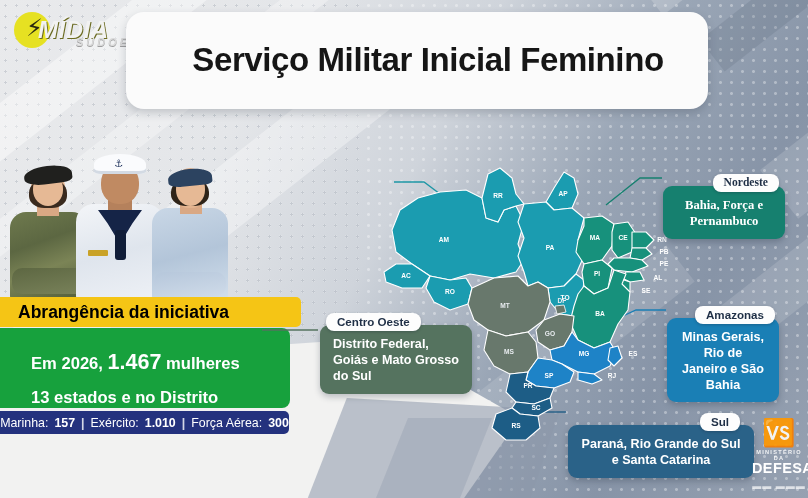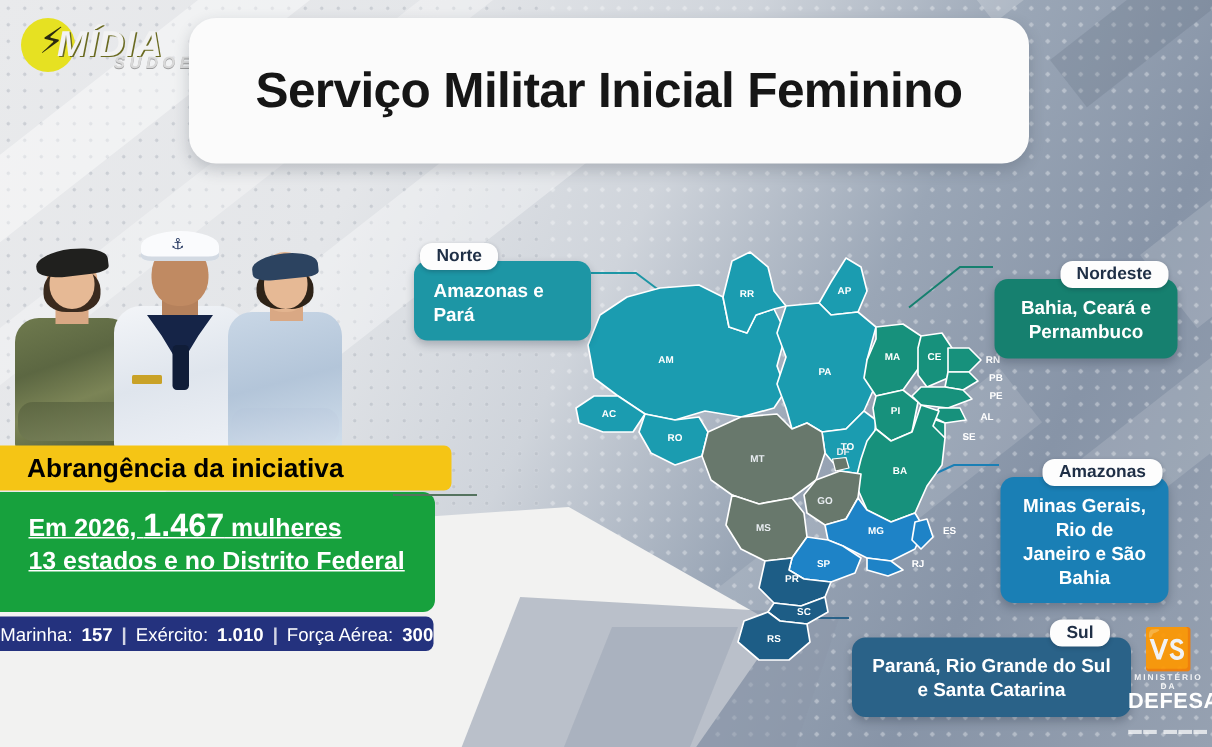--- a/index.html
+++ b/index.html
@@ -70,21 +70,21 @@
     position:absolute;left:26px;top:28px;
     font-size:11px;font-weight:800;color:#d9d9d9;letter-spacing:3px;
     text-shadow:0 1px 0 rgba(0,0,0,.35);font-style:italic;margin-left:36px;
   }
 
   
   .title-card{
     position:absolute;left:126px;top:12px;width:560px;height:97px;
     background:#fbfbfb;border-radius:18px;
     box-shadow:0 4px 10px rgba(40,50,65,.22);
-    display:flex;flex-direction:column;align-items:center;justify-content:center;
+    display:flex;flex-direction:column;align-items:center;justify-content:center;padding-left:22px;
   }
   .title-main{
     font-size:33px;font-weight:700;color:#161616;letter-spacing:-.4px;line-height:1.06;
   }
   .title-sub{
     margin-top:5px;font-size:14.2px;font-weight:700;color:#202020;
   }
   .ministry-pill{
     position:absolute;left:316px;top:113px;
     background:#1e3a72;color:#fff;border-radius:5px;
@@ -139,21 +139,21 @@
     position:absolute;left:0px;top:297px;width:301px;height:30px;
     background:#f5c515;border-radius:0 5px 5px 0;
     display:flex;align-items:center;padding-left:18px;box-sizing:border-box;
   }
   .yellow-bar span{font-size:17.5px;font-weight:800;color:#000000;}
   .green-box{
     position:absolute;left:0px;top:328px;width:290px;height:80px;
     background:#17a13d;border-radius:0 8px 8px 0;
     padding:9px 12px 0 19px;box-sizing:border-box;color:#fff;
   }
-  .green-box p{margin:0;font-size:16.6px;font-weight:600;line-height:1.24;text-decoration:underline;}
+  .green-box p{margin:12px;font-size:16.6px;font-weight:600;line-height:1.24;}
   .green-box .big{font-size:21.5px;font-weight:800;}
   .blue-strip{
     position:absolute;left:0px;top:411px;width:289px;height:23px;
     background:#24327e;border-radius:0 5px 5px 0;color:#fff;
     display:flex;align-items:center;justify-content:center;gap:6px;
     font-size:12.4px;font-weight:500;
   }
   .blue-strip b{font-weight:800;}
   .blue-strip .sep{opacity:.8;font-weight:700;}
   .footnote{
@@ -174,21 +174,21 @@
     position:absolute;top:-12px;background:#fdfdfd;border-radius:8px;
     padding:2px 11px 3px;font-size:11.6px;font-weight:800;color:#1f2f46;
     box-shadow:0 1px 3px rgba(20,30,45,.28);white-space:nowrap;
   }
   .callout .body{padding:12px 13px 9px;font-size:12.6px;font-weight:700;line-height:1.26;}
 
   .c-norte{left:276px;top:174px;width:118px;background:#1d96a5;}
   .c-norte .tag{left:4px;}
   .c-norte .body{text-align:left;padding-top:13px;padding-bottom:8px;}
 
-  .c-nordeste{left:663px;top:186px;width:122px;background:#16806f;}
+  .c-nordeste{left:663px;top:186px;width:122px;background:#16806f;font-family:Liberation Serif, serif;}
   .c-nordeste .tag{right:6px;}
   .c-nordeste .body{text-align:center;}
 
   .c-sudeste{left:667px;top:318px;width:112px;background:#1a7fb5;}
   .c-sudeste .tag{right:4px;}
   .c-sudeste .body{text-align:center;}
 
   .c-centro{left:320px;top:325px;width:152px;background:#55735f;}
   .c-centro .tag{left:6px;}
   .c-centro .body{text-align:left;}
@@ -366,35 +366,35 @@
         <text class="st-label" x="171" y="218" text-anchor="middle">SP</text>
         <text class="st-label-out" x="255" y="196" text-anchor="middle">ES</text>
         <text class="st-label-out" x="234" y="218" text-anchor="middle">RJ</text>
         <text class="st-label" x="150" y="228" text-anchor="middle">PR</text>
         <text class="st-label" x="158" y="250" text-anchor="middle">SC</text>
         <text class="st-label" x="138" y="268" text-anchor="middle">RS</text>
       </g>
     </svg>
   </div>
 
-  <div class="callout c-norte">
-    <div class="tag">Norte</div>
-    <div class="body">Amazonas e Pará</div>
-  </div>
 
   <div class="callout c-nordeste">
     <div class="tag">Nordeste</div>
-    <div class="body">Bahia, Ceará e Pernambuco</div>
+    <div class="body">Bahia, Força e Pernambuco</div>
   </div>
 
   <div class="callout c-sudeste">
     <div class="tag">Amazonas</div>
     <div class="body">Minas Gerais, Rio de Janeiro e São Bahia</div>
   </div>
 
+  <div class="callout c-centro">
+    <div class="tag">Centro Oeste</div>
+    <div class="body">Distrito Federal, Goiás e Mato Grosso do Sul</div>
+  </div>
 
   <div class="callout c-sul">
     <div class="tag">Sul</div>
     <div class="body">Paraná, Rio Grande do Sul e Santa Catarina</div>
   </div>
 
   <div class="defesa">
     <div class="crest">🆚​</div>
     <div class="min">MINISTÉRIO DA</div>
     <div class="name">DEFESA</div>

